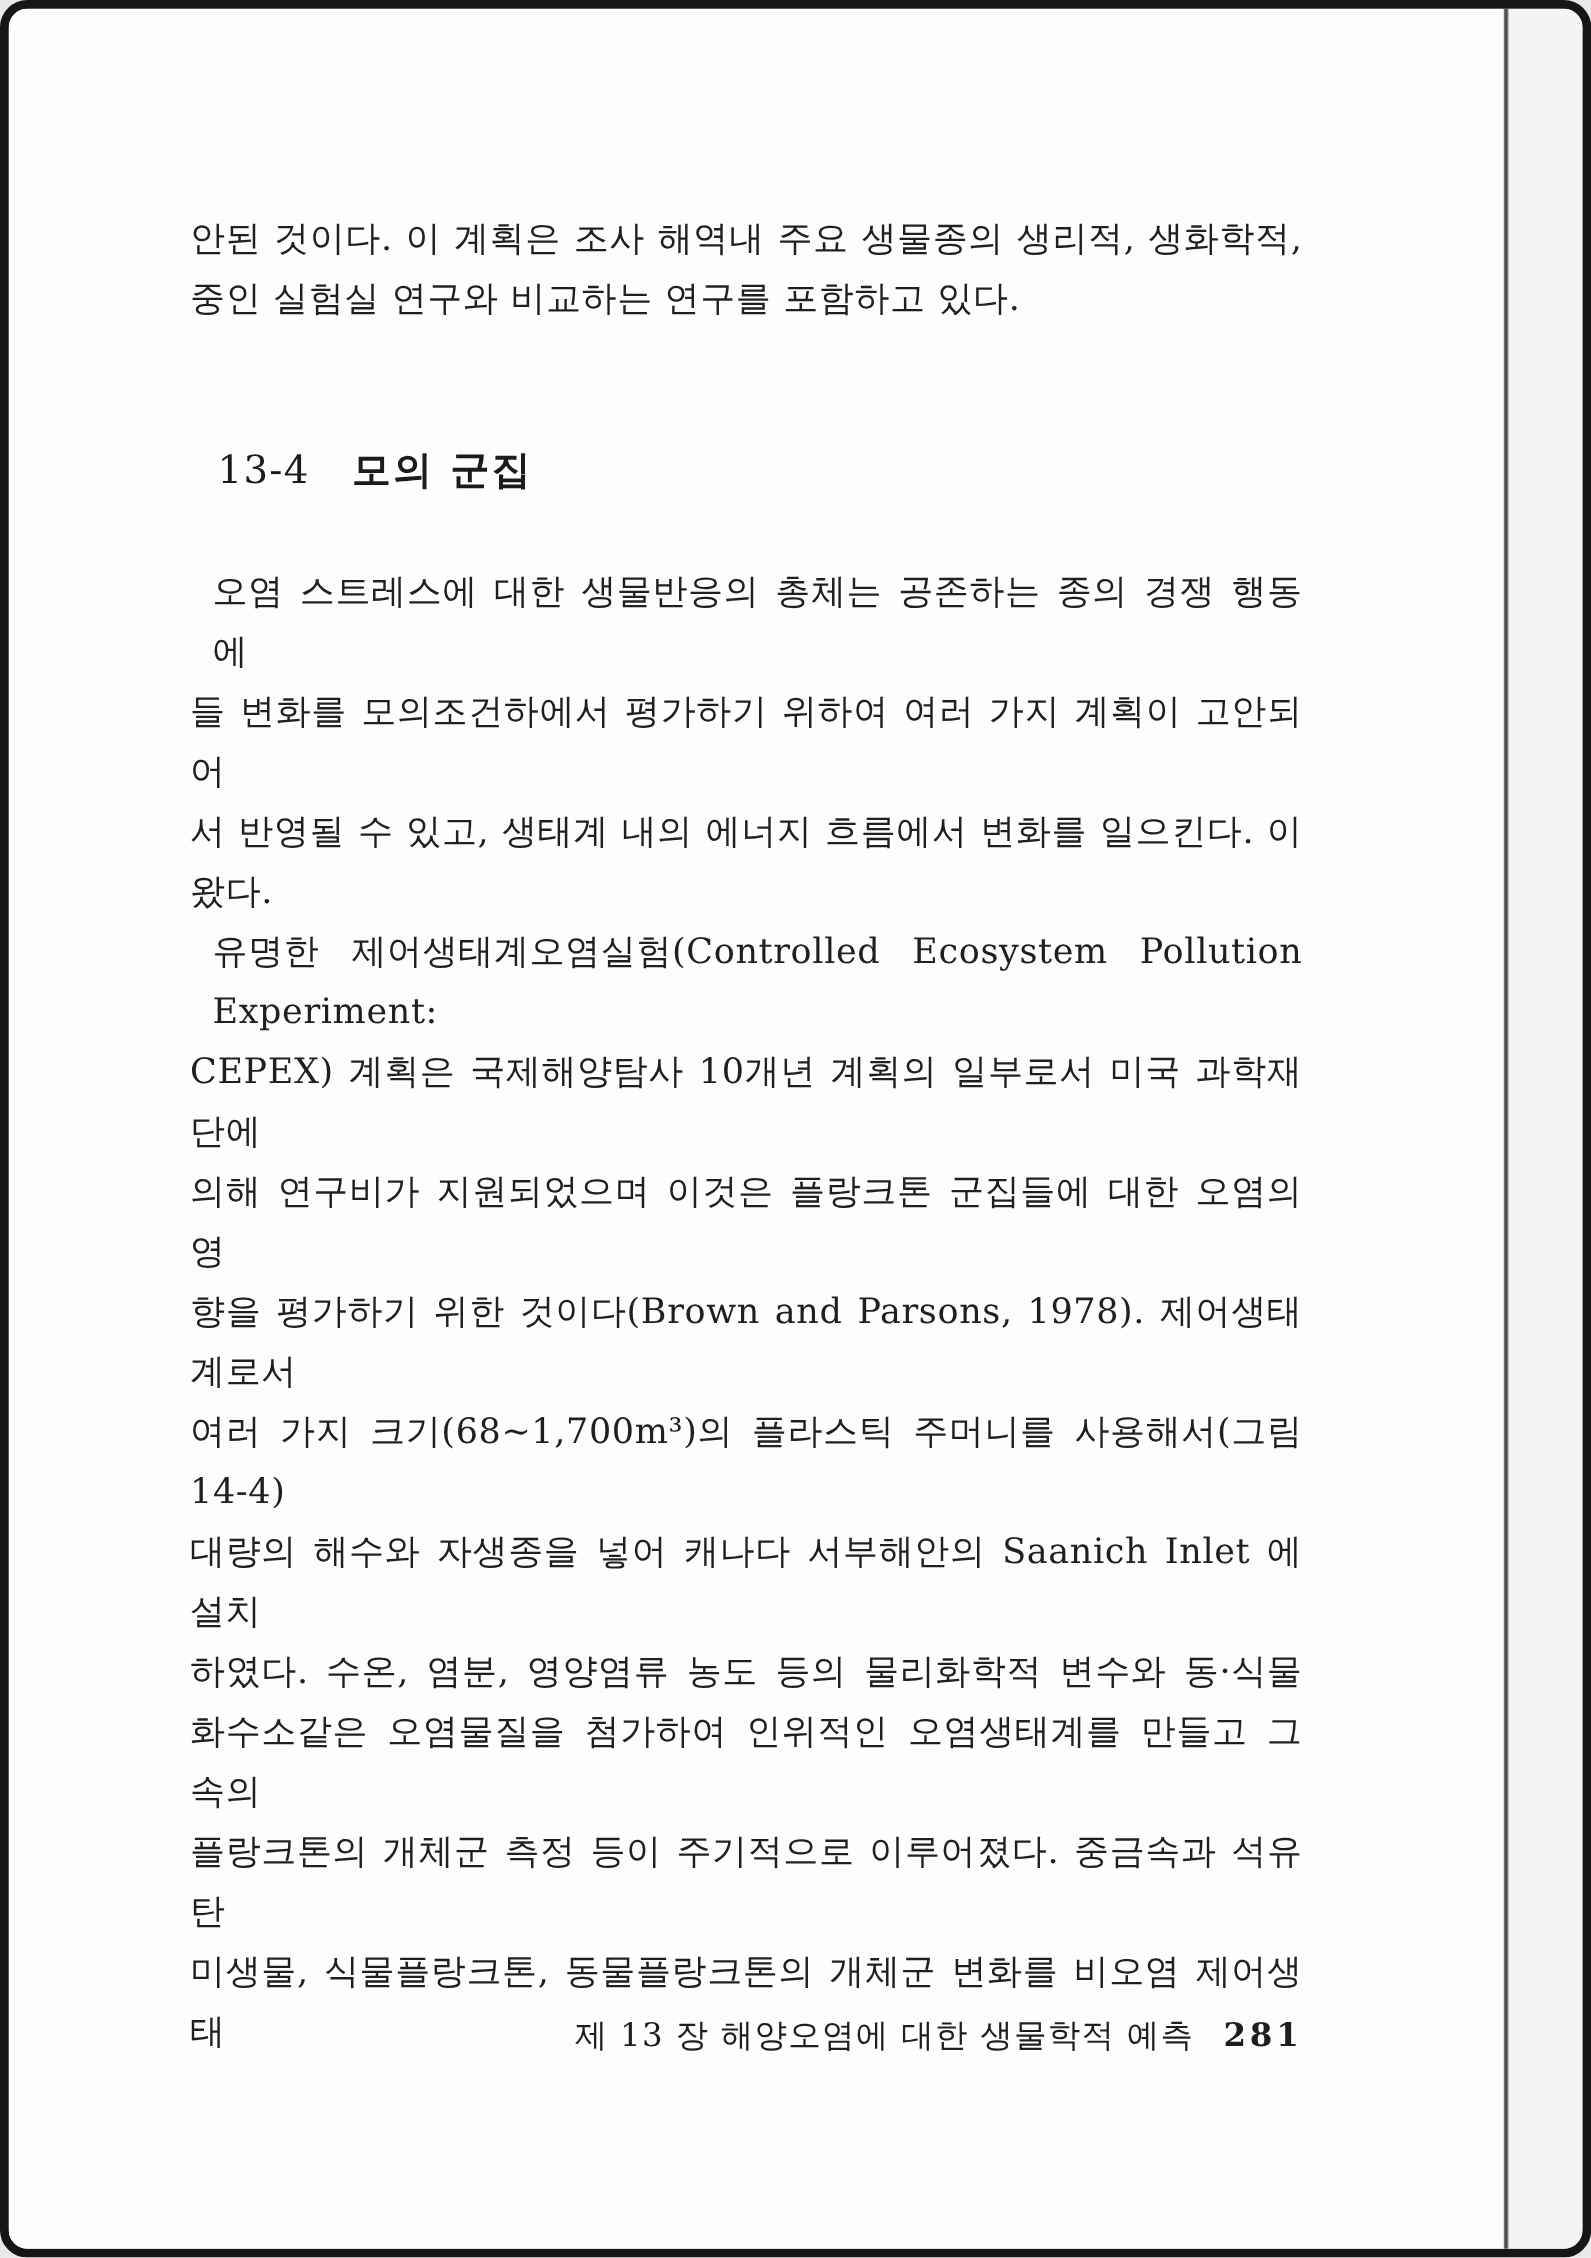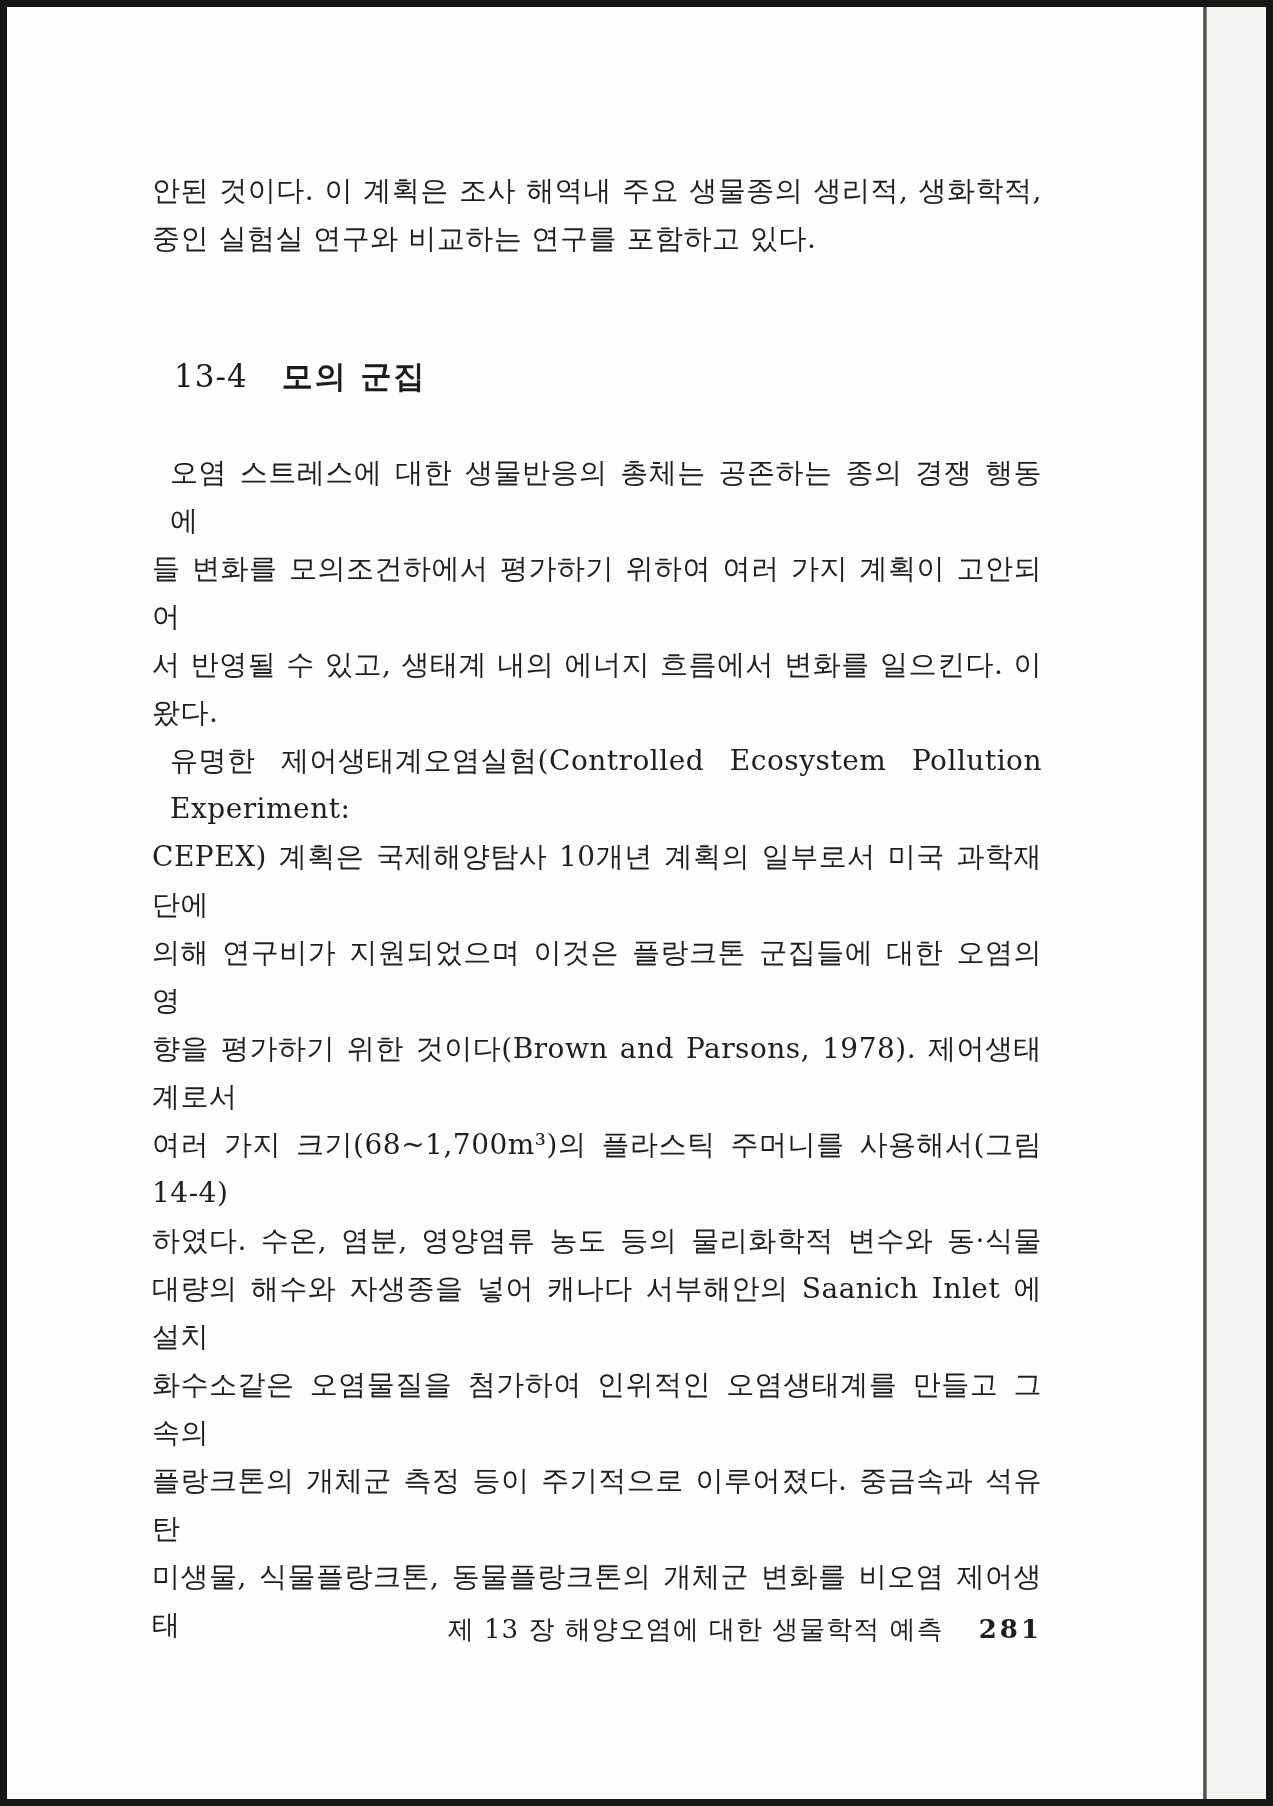--- a/index.html
+++ b/index.html
@@ -7,21 +7,21 @@
     padding: 0;
     background: #e8e8e8;
   }
   .canvas {
     position: relative;
     width: 1273px;
     height: 1806px;
     box-sizing: border-box;
     background: #fdfdfd;
     border: 7px solid #161616;
-    border-radius: 0;
+    border-radius: 22px;
     overflow: hidden;
     font-family: "DejaVu Serif", "Liberation Serif", serif;
   }
   .paper {
     position: absolute;
     left: 0;
     top: 0;
     bottom: 0;
     width: 1196px;
     background: #fdfdfd;
@@ -87,21 +87,21 @@
     top: 1602px;
     width: 890px;
     text-align: right;
     color: #1e1e1e;
     font-size: 26px;
     line-height: 40px;
     letter-spacing: 1px;
   }
   .page-footer .pagenum {
     display: inline-block;
-    margin-left: 26px;
+    margin-left: 14px;
     font-weight: 600;
     letter-spacing: 3px;
   }
 </style>
 </head>
 <body>
 
 <div class="canvas">
   <div class="paper"></div>
   <div class="page-edge-line"></div>
@@ -119,22 +119,22 @@
         <div class="line">들 변화를 모의조건하에서 평가하기 위하여 여러 가지 계획이 고안되어</div>
         <div class="line">서 반영될 수 있고, 생태계 내의 에너지 흐름에서 변화를 일으킨다. 이</div>
         <div class="line last">왔다.</div>
       </div>
       <div class="paragraph">
         <div class="line indent">유명한 제어생태계오염실험(Controlled Ecosystem Pollution Experiment:</div>
         <div class="line">CEPEX) 계획은 국제해양탐사 10개년 계획의 일부로서 미국 과학재단에</div>
         <div class="line">의해 연구비가 지원되었으며 이것은 플랑크톤 군집들에 대한 오염의 영</div>
         <div class="line">향을 평가하기 위한 것이다(Brown and Parsons, 1978). 제어생태계로서</div>
         <div class="line">여러 가지 크기(68~1,700m³)의 플라스틱 주머니를 사용해서(그림 14-4)</div>
+        <div class="line">대량의 해수와 자생종을 넣어 캐나다 서부해안의 Saanich Inlet 에 설치</div>
         <div class="line">하였다. 수온, 염분, 영양염류 농도 등의 물리화학적 변수와 동·식물</div>
-        <div class="line">대량의 해수와 자생종을 넣어 캐나다 서부해안의 Saanich Inlet 에 설치</div>
         <div class="line">화수소같은 오염물질을 첨가하여 인위적인 오염생태계를 만들고 그 속의</div>
         <div class="line">플랑크톤의 개체군 측정 등이 주기적으로 이루어졌다. 중금속과 석유탄</div>
         <div class="line">미생물, 식물플랑크톤, 동물플랑크톤의 개체군 변화를 비오염 제어생태</div>
       </div>
     </main>
 
   <div class="page-footer">
     <span>제 13 장   해양오염에 대한 생물학적 예측</span>
     <span class="pagenum">281</span>
   </div>

